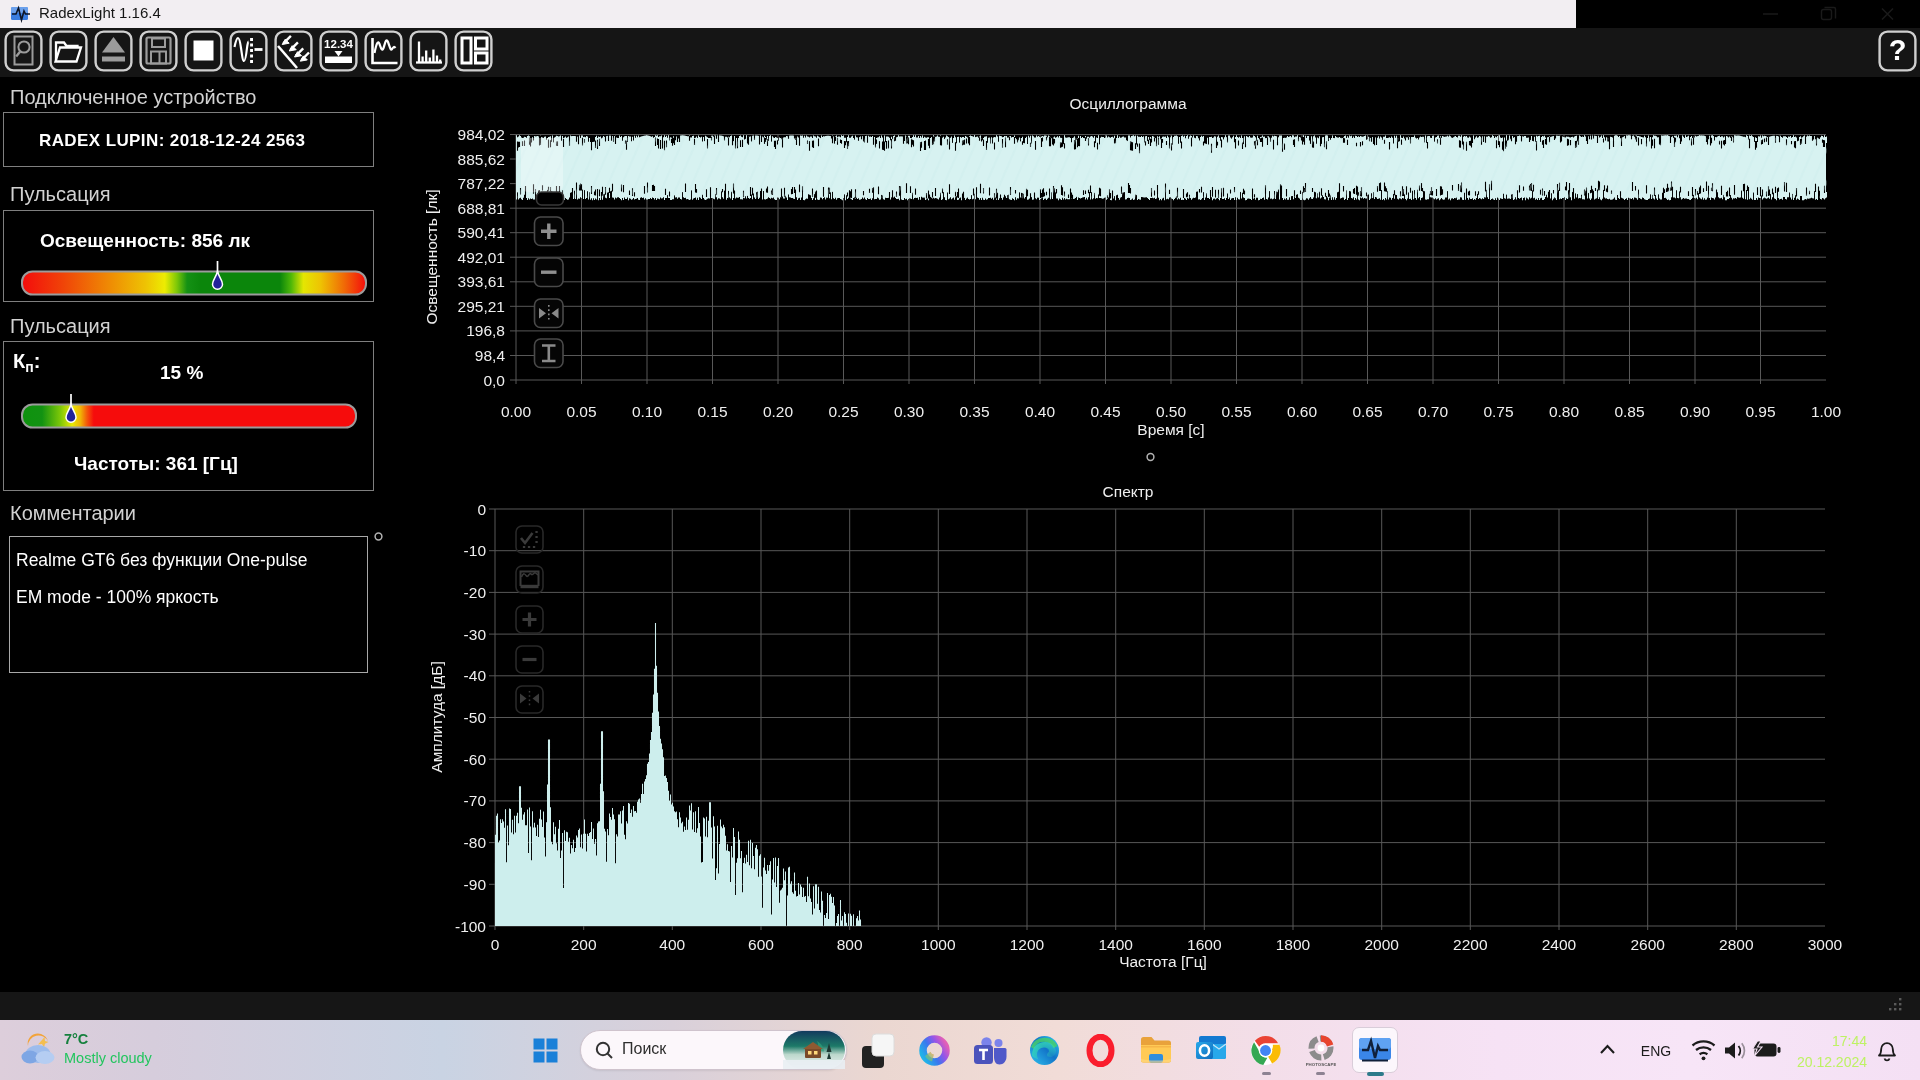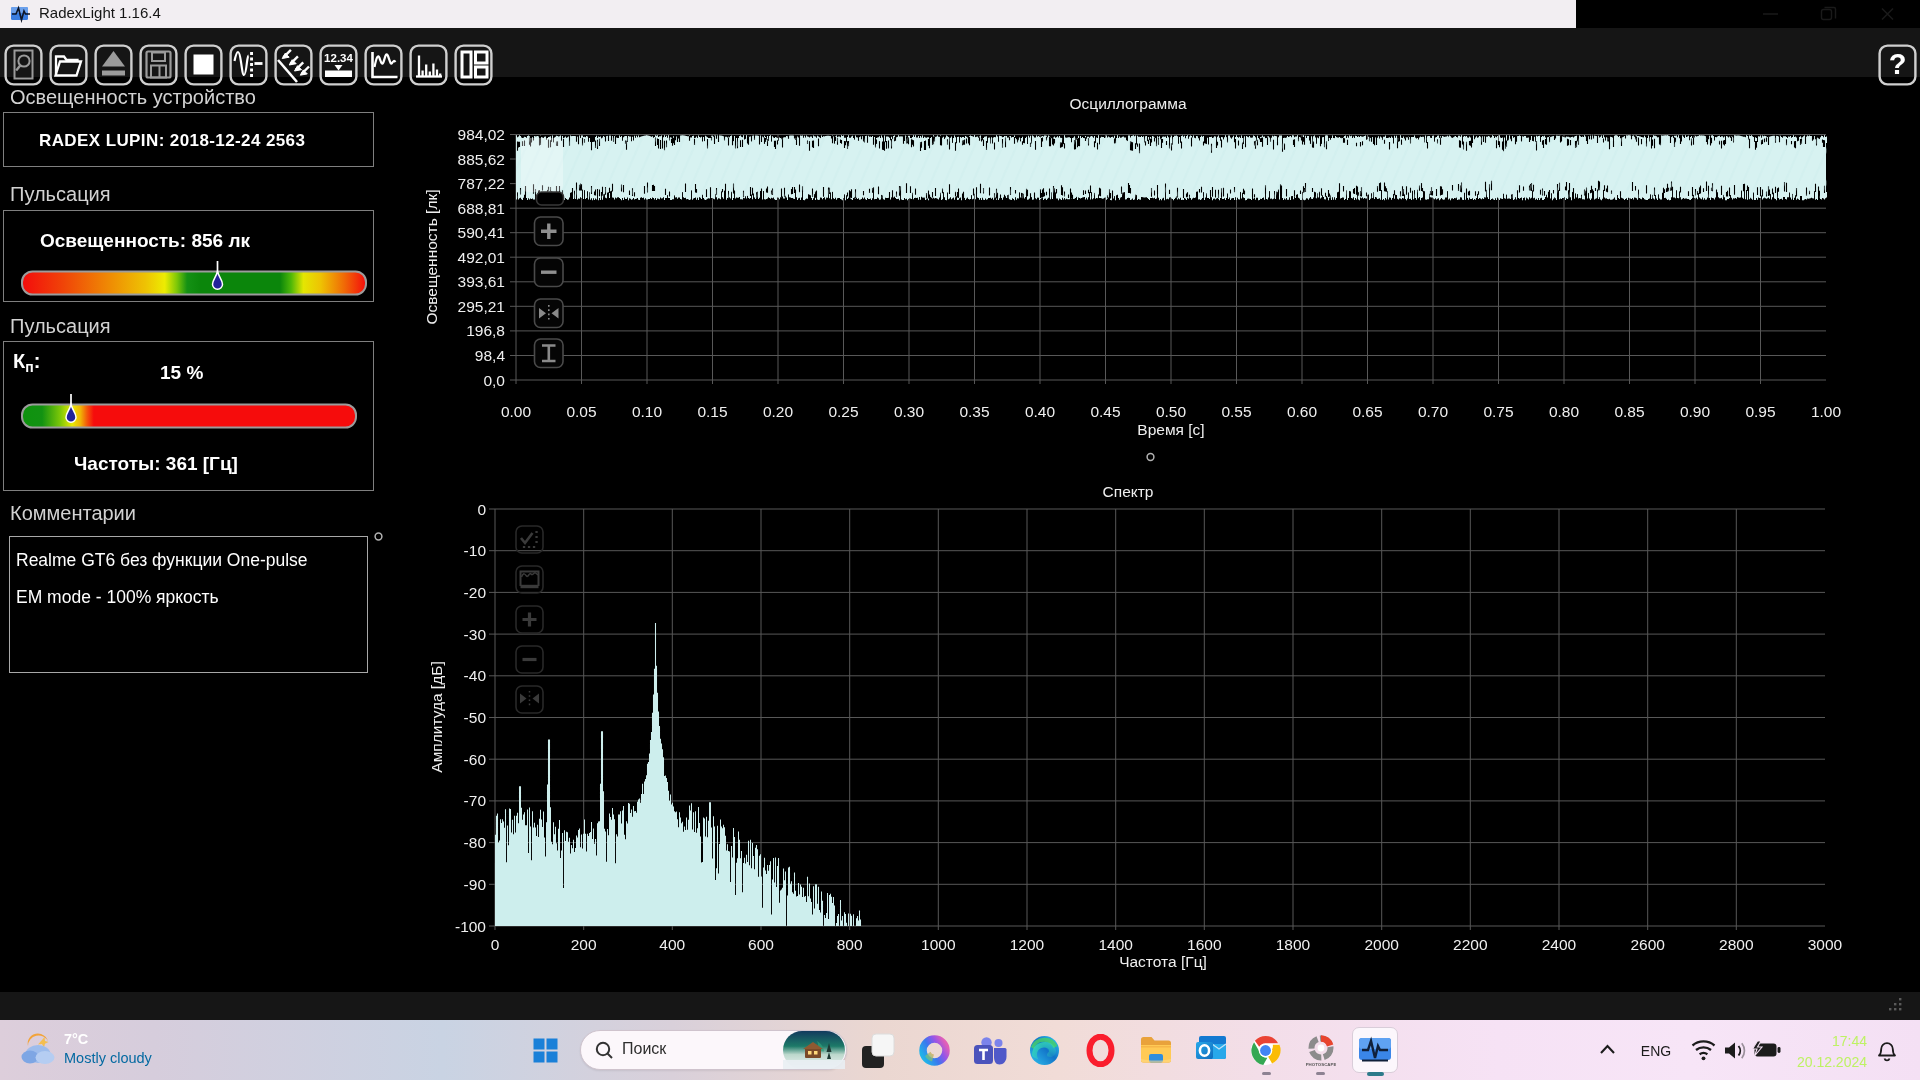--- a/index.html
+++ b/index.html
@@ -1,19 +1,19 @@
 <!DOCTYPE html>
 <html><head><meta charset="utf-8"><title>RadexLight</title><style>
 *{margin:0;padding:0;box-sizing:border-box}
 html,body{width:1920px;height:1080px;overflow:hidden;background:#000;font-family:"Liberation Sans",sans-serif}
 .abs{position:absolute}
 #screen{position:relative;width:1920px;height:1080px;background:#000}
 #titlebar{position:absolute;left:0;top:0;width:1576px;height:28px;background:#f2eef2}
 #toolbar{position:absolute;left:0;top:28px;width:1920px;height:49px;background:#151515}
-.tbb{position:absolute;top:16px;width:35px;height:42px}
+.tbb{position:absolute;top:2px;width:35px;height:42px}
 #statusbar{position:absolute;left:0;top:992px;width:1920px;height:28px;background:#161616}
 #taskbar{position:absolute;left:0;top:1020px;width:1920px;height:60px;background:linear-gradient(90deg,#ddcedb 0%,#d6cddc 8%,#c9d3e3 23%,#d9d0da 35%,#ebd7d1 46%,#f1dcd7 55%,#f3dee9 66%,#f6e2f5 78%,#f7e5f7 88%,#f4e0f4 100%)}
 .lbl{position:absolute;color:#d2d2d2;font-size:20px}
 .box{position:absolute;border:1px solid #7f7f7f}
 .bw{color:#fff;font-weight:700;position:absolute}
 .tk{fill:#efefef;font-size:15.5px;font-family:"Liberation Sans",sans-serif}
 </style></head><body>
 <div id="screen">
 <div id="titlebar">
 <svg class="abs" style="left:11px;top:5px" width="20" height="18" viewBox="0 0 20 18">
@@ -209,21 +209,21 @@
       <path d="M520.5 510v-14.5h18V510" stroke="#3a3a3a" stroke-width="2" fill="none"></path>
       <path d="M521.5 501c2-5 3.5-3 5-1s3-4 4.5-2 3-2 4.5-1 2.5 2 2.5 2" stroke="#3a3a3a" stroke-width="1.5" fill="none"></path>
       <path d="M520.5 510.5h18" stroke="#3a3a3a" stroke-width="3.4"></path>
       <path d="M522.5 543.5h14M529.5 536.5v14" stroke="#3a3a3a" stroke-width="3.2"></path>
       <path d="M522.5 583.5h14" stroke="#3a3a3a" stroke-width="3.2"></path>
       <path d="M520 617.5l6.5 5-6.5 5zM539 617.5l-6.5 5 6.5 5z" fill="#3a3a3a"></path>
       <path d="M529.5 615v16" stroke="#3a3a3a" stroke-width="1.5" stroke-dasharray="1.6 2.6"></path>
       <circle cx="1150.5" cy="381" r="3.4" fill="none" stroke="#b2b2b2" stroke-width="1.5"></circle>
       <circle cx="378.5" cy="460.5" r="3.4" fill="none" stroke="#b2b2b2" stroke-width="1.5"></circle>
     </svg>
-    <div class="lbl" style="left:10px;top:86px">Освещенность устройство</div>
+    <div class="lbl" style="left:10px;top:86px">Подключенное устройство</div>
     <div class="box" style="left:3px;top:112px;width:371px;height:55px"></div>
     <div class="bw" style="left:39px;top:131px;font-size:17px;letter-spacing:.4px">RADEX LUPIN: 2018-12-24 2563</div>
     <div class="lbl" style="left:10px;top:183px">Пульсация</div>
     <div class="box" style="left:3px;top:210px;width:371px;height:92px"></div>
     <div class="bw" style="left:40px;top:230px;font-size:19px">Освещенность: 856 лк</div>
     <svg class="abs" style="left:0;top:250px" width="390" height="60" viewBox="0 0 390 60">
 <defs>
         <linearGradient id="lux" x1="0" y1="0" x2="1" y2="0">
 <stop offset="0" stop-color="#f40c0c"></stop>
           <stop offset="0.12" stop-color="#f04408"></stop>
@@ -283,22 +283,22 @@
 </svg>
     </div>
     <div id="taskbar"></div>
     <svg class="abs" style="left:18px;top:1030px" width="44" height="38" viewBox="0 0 44 38">
 <path d="M10 16a10.5 10.5 0 0 1 20-4.5A10.5 10.5 0 0 0 13 6a10.5 10.5 0 0 0-3 10z" fill="#f2a33a"></path>
 <path d="M24 10l2.5-3 .5 4 3.5 1-3.5 1.8-1 3.6-2-3.4-4 .4 2.6-2.9z" fill="#f6bc40" opacity="0.9"></path>
 <ellipse cx="20" cy="24" rx="12.5" ry="9" fill="#9dbcec"></ellipse>
 <ellipse cx="12" cy="27" rx="8.5" ry="6.5" fill="#7ea6e4"></ellipse>
 <ellipse cx="27" cy="27.5" rx="9.5" ry="6.5" fill="#b5cdf2"></ellipse>
 </svg>
-    <div class="abs" style="left:64px;top:1031px;font-size:14.5px;font-weight:700;color:#ffffff">7°C</div>
-    <div class="abs" style="left:64px;top:1050px;font-size:14.5px;color:#0369a1">Mostly cloudy</div>
+    <div class="abs" style="left:64px;top:1031px;font-size:14.5px;font-weight:700;color:#15803d">7°C</div>
+    <div class="abs" style="left:64px;top:1050px;font-size:14.5px;color:#22c55e">Mostly cloudy</div>
     <svg class="abs" style="left:533px;top:1038px" width="25" height="25" viewBox="0 0 25 25">
 <rect x="0.5" y="0.5" width="11" height="11" fill="#1a80d8"></rect>
       <rect x="13.5" y="0.5" width="11" height="11" fill="#1a80d8"></rect>
 <rect x="0.5" y="13.5" width="11" height="11" fill="#1a80d8"></rect>
       <rect x="13.5" y="13.5" width="11" height="11" fill="#1a80d8"></rect>
 </svg>
     <div class="abs" style="left:580px;top:1030px;width:267px;height:40px;border-radius:20px;background:#fcf7fb;border:1px solid #cfc3cd;box-shadow:0 1px 2px rgba(0,0,0,.08)"></div>
     <svg class="abs" style="left:594px;top:1040px" width="22" height="22" viewBox="0 0 22 22">
 <circle cx="9" cy="9" r="6.2" fill="none" stroke="#333" stroke-width="2"></circle>
       <path d="M13.5 13.5l4.5 4.5" stroke="#333" stroke-width="2"></path>

